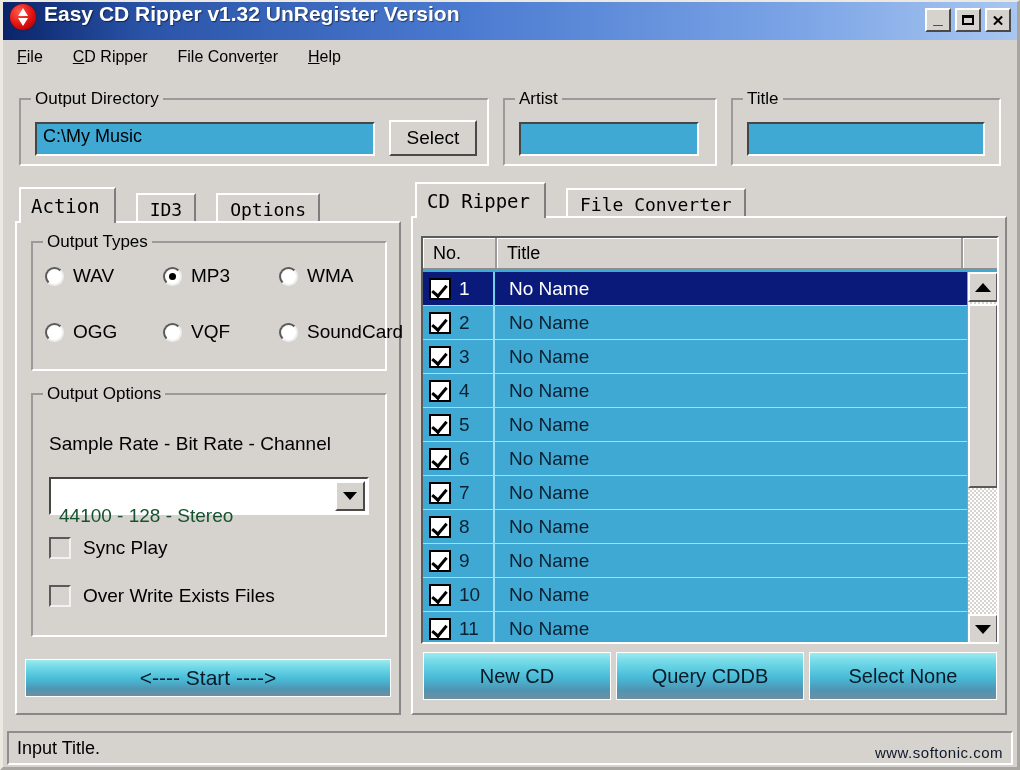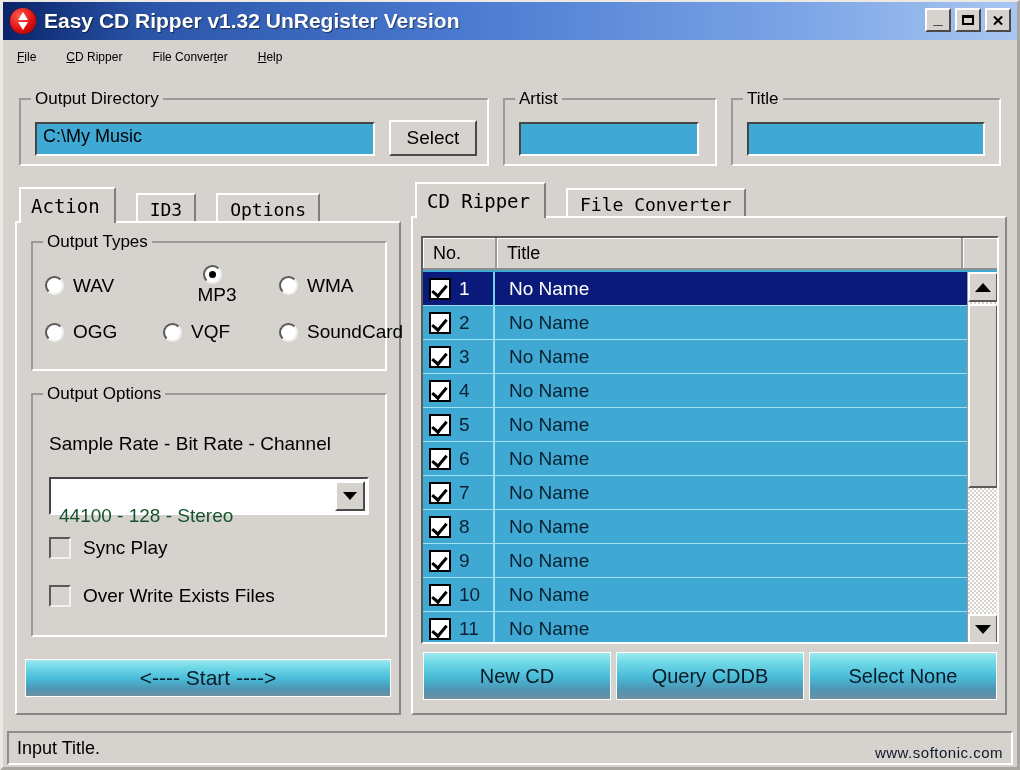--- a/index.html
+++ b/index.html
@@ -20,21 +20,21 @@
     border-top: 2px solid #ece9e3;
     border-right: 3px solid #a9a5a0;
     border-bottom: 3px solid #a9a5a0;
   }
 
   
   #titlebar {
     position: absolute; left: 0; top: 0;
     width: 1014px; height: 38px;
     background: linear-gradient(90deg, #0a246a 0%, #2a54a8 14%, #4a7ad0 45%, #7ba4e6 78%, #a8c6f0 100%);
-    display: flex; align-items: center;
+    display: flex; 
     padding-left: 5px;
     overflow: hidden;
   }
   #title-icon {
     width: 30px; height: 30px;
     flex: 0 0 30px;
     position: relative;
     margin-right: 6px;
   }
   #title-icon .ibg {
@@ -91,21 +91,21 @@
     width: 12px; height: 10px;
     border: 2px solid #000; border-top-width: 3px;
   }
 
   
   #menubar {
     position: absolute; left: 0; top: 40px;
     width: 1014px; height: 30px;
     display: flex; align-items: center;
     padding-left: 14px;
-    font-size: 12px; color: #000;
+    font-size: 16px; color: #000;
   }
   .menu-item {
     margin-right: 30px;
     cursor: default;
     white-space: nowrap;
   }
   .menu-item u { text-decoration: underline; }
 
   
   .group {
@@ -491,21 +491,21 @@
   <div class="panel" id="left-panel">
 
     <div class="group" id="grp-types">
       <div class="glabel">Output Types</div>
 
       <div class="radio-row" style="left:12px; top:22px;">
         <div class="radio" style="width:110px;">
           <span class="dot"></span>
           <span class="rl">WAV</span>
         </div>
-        <div class="radio sel" style="width:108px;flex-direction:column;">
+        <div class="radio sel" style="width:108px;">
           <span class="dot"></span>
           <span class="rl">MP3</span>
         </div>
         <div class="radio">
           <span class="dot"></span>
           <span class="rl">WMA</span>
         </div>
       </div>
 
       <div class="radio-row" style="left:12px; top:78px;">

